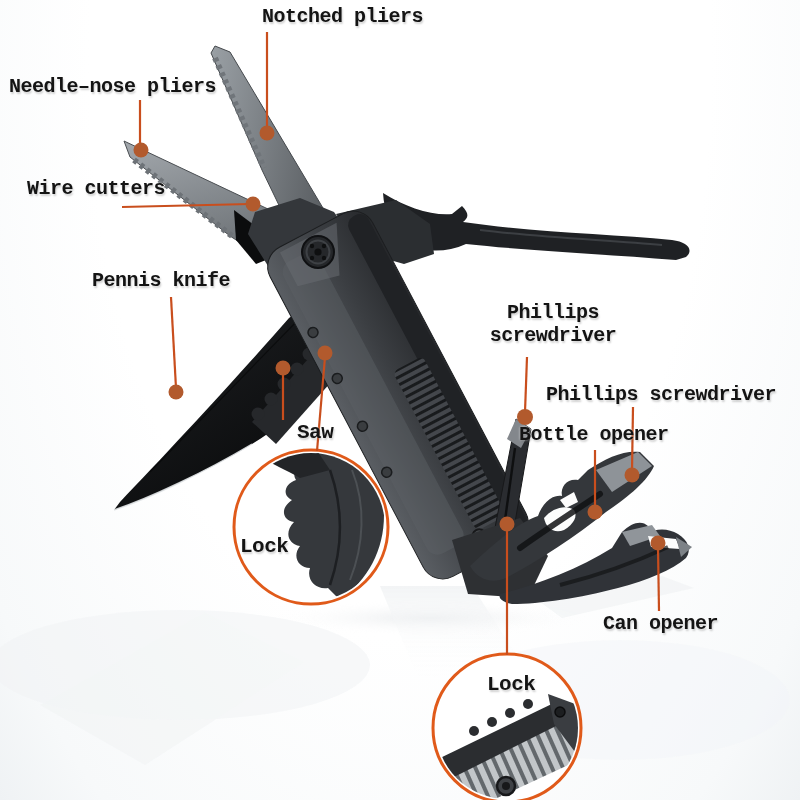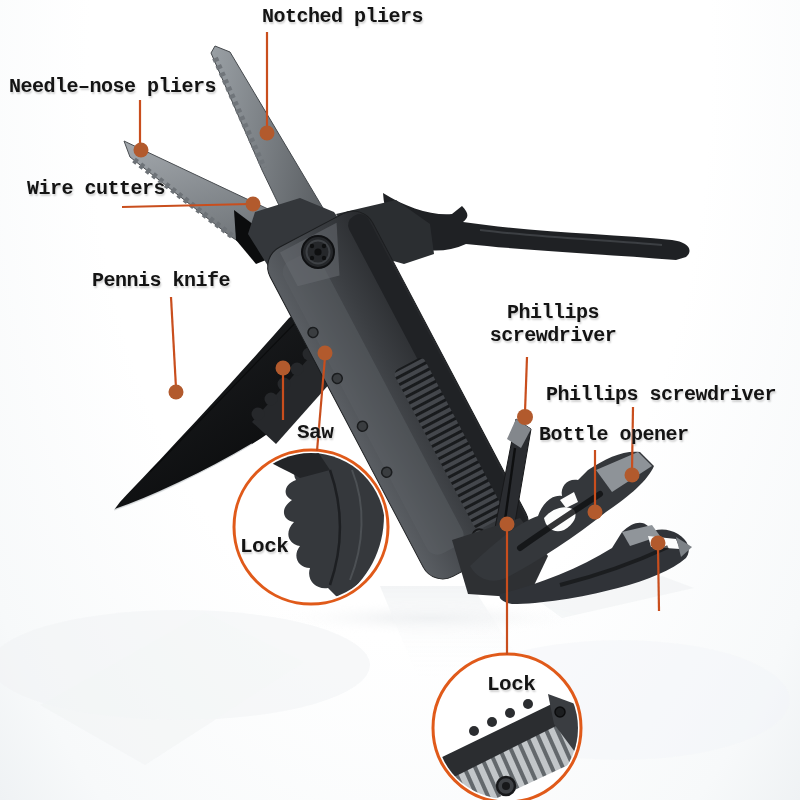--- a/index.html
+++ b/index.html
@@ -216,18 +216,19 @@
   </svg>
 
   <div class="callout-label" style="left:262px;top:5px;">Notched pliers</div>
   <div class="callout-label" style="left:9px;top:75px;">Needle–nose pliers</div>
   <div class="callout-label" style="left:27px;top:177px;">Wire cutters</div>
   <div class="callout-label" style="left:92px;top:269px;">Pennis knife</div>
   <div class="callout-label centered" style="left:425px;top:301px;">
     <span class="lbl-line">Phillips screwdriver</span>
   </div>
   <div class="callout-label" style="left:546px;top:383px;">Phillips screwdriver</div>
-  <div class="callout-label" style="left:539px;top:423px;">Bottle opener</div>
+  <div class="callout-label" style="left:519px;top:423px;">Bottle opener</div>
   <div class="callout-label small" style="left:261px;top:421px;margin-left:36px;">Saw</div>
   <div class="callout-label small" style="left:240px;top:535px;">Lock</div>
+  <div class="callout-label" style="left:603px;top:612px;">Can opener</div>
   <div class="callout-label small" style="left:487px;top:673px;">Lock</div>
 
 </div>
 
 </body></html>

